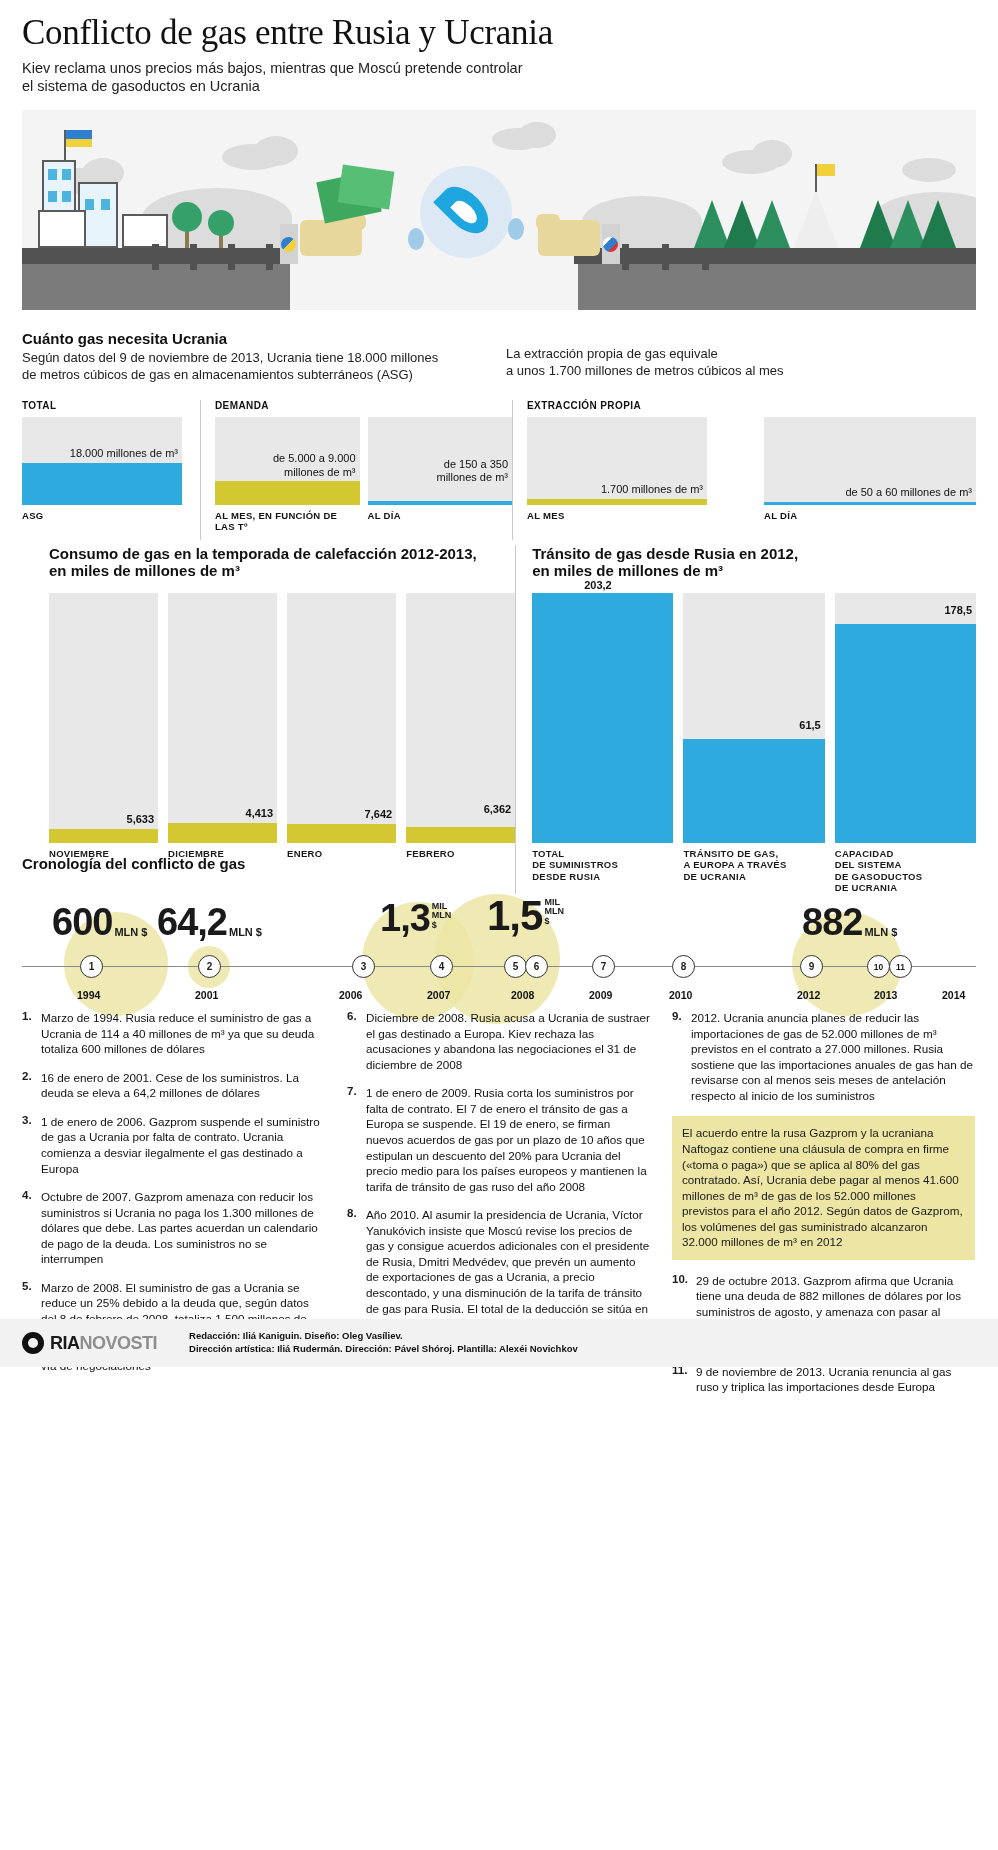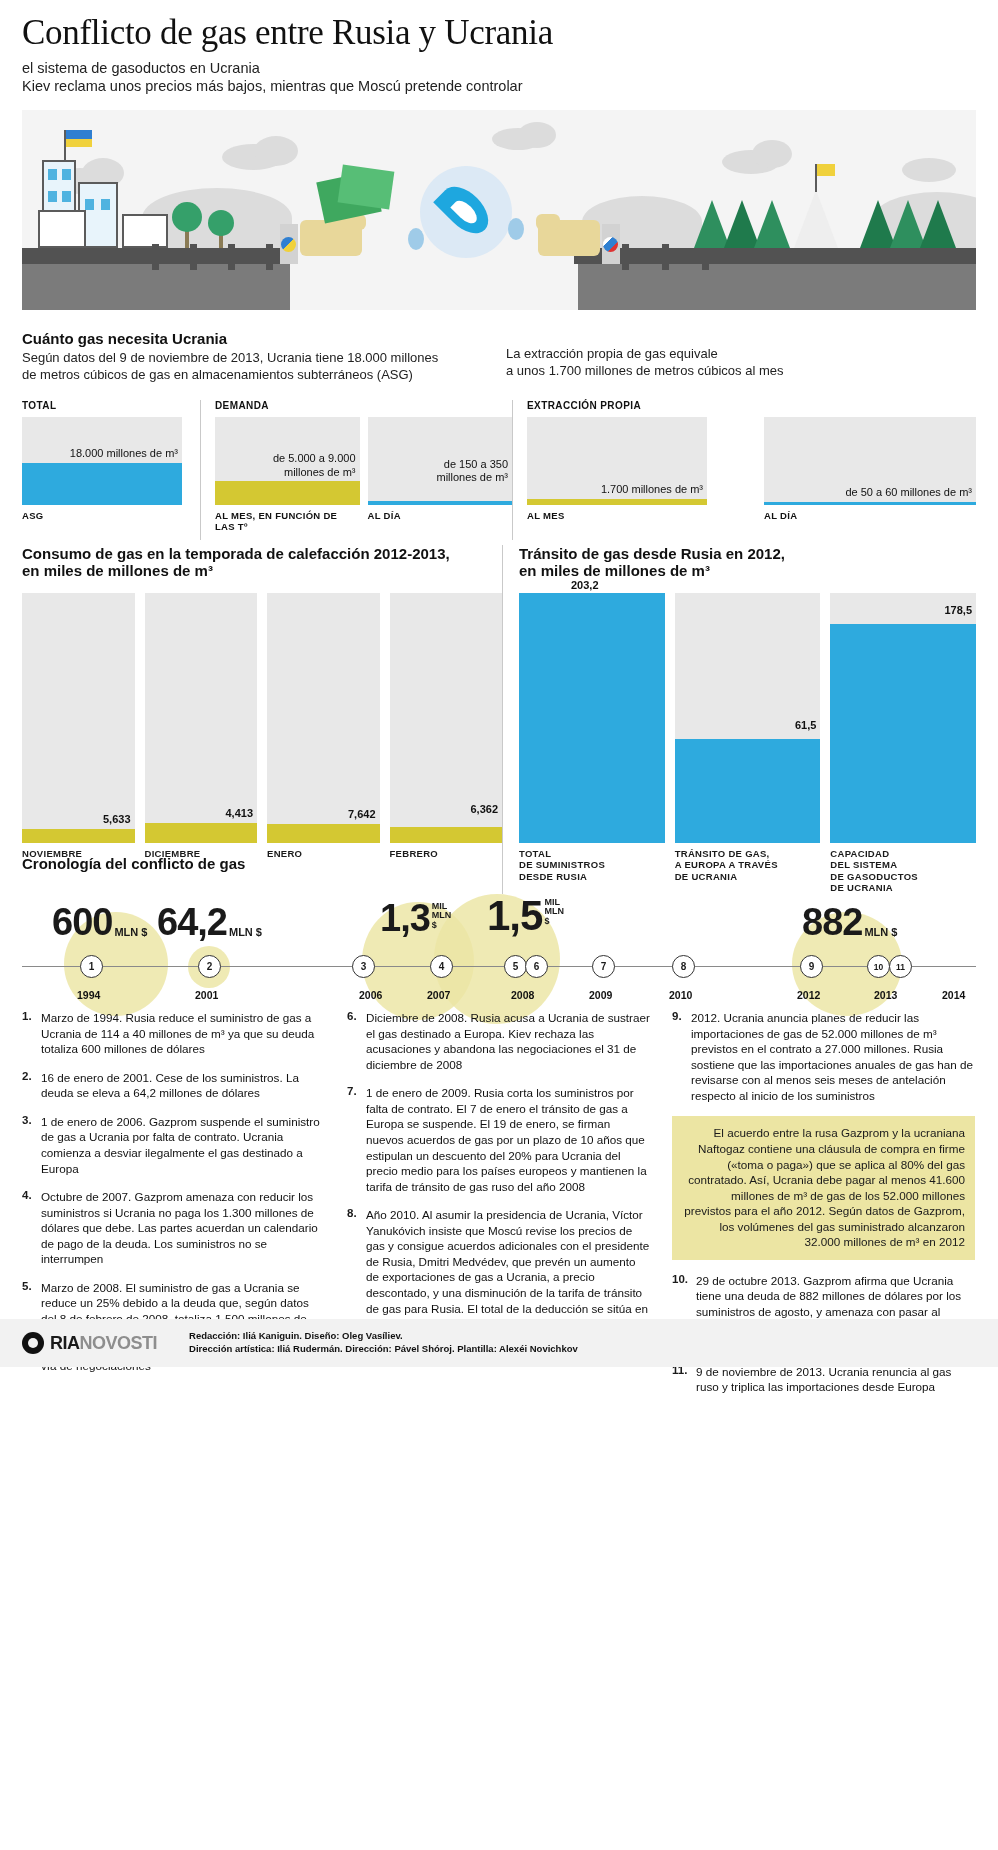--- a/index.html
+++ b/index.html
@@ -108,21 +108,21 @@
     position:absolute; right:4px; font-size:11px; color:#111; text-align:right;
     line-height:1.22; white-space:pre-line;
   }
   .axis-lab {
     font-size:9.5px; letter-spacing:0.3px; font-weight:bold; margin-top:5px;
     text-transform:uppercase; color:#111;
   }
 
   
   .block2 { position:absolute; left:22px; top:545px; width:954px; }
-  .b2-cols { display:flex; }
+  .b2-cols { display:flex;margin-left:27px; }
   .b2-left { width:480px; }
   .b2-right { width:474px; padding-left:16px; border-left:1px solid #c9c9c9; }
   .b2-bars { display:flex; gap:10px; margin-top:14px; }
   .b2-bar-wrap { flex:1; }
   .b2-box { position:relative; background:#e8e8e8; }
   .b2-fill { position:absolute; left:0; bottom:0; width:100%; }
   .b2-val { position:absolute; right:4px; font-size:11px; font-weight:bold; color:#111; }
   .b2-lab { font-size:9.5px; font-weight:bold; letter-spacing:0.3px; margin-top:5px; line-height:1.2; text-transform:uppercase; }
 
   
@@ -142,21 +142,21 @@
   .tl-amt .unit-stack { font-size:9px; font-weight:bold; margin-left:2px; line-height:1.05; }
 
   
   .cols { position:absolute; left:22px; top:1010px; width:954px; display:flex; gap:22px; }
   .col { width:303px; }
   .item { display:flex; margin-bottom:13px; }
   .item .n { width:19px; flex:none; font-size:11.5px; font-weight:bold; }
   .item .t { font-size:11.7px; line-height:1.33; color:#111; }
   .callout {
     background:#ece5a3; padding:9px 10px 10px 10px; margin-bottom:13px;
-    font-size:11.7px; line-height:1.33;text-align:right;
+    font-size:11.7px; line-height:1.33;
   }
 
   
   .footer {
     position:absolute; left:0; bottom:0; width:998px; height:48px;
     background:#f2f2f2; display:flex; align-items:center;
   }
   .logo { display:flex; align-items:center; margin-left:22px; }
   .logo-mark { width:22px; height:22px; border-radius:50%; background:#111; position:relative; }
   .logo-mark::after { content:""; position:absolute; left:6px; top:6px; width:10px; height:10px; border-radius:50%; background:#f2f2f2;}
@@ -165,22 +165,22 @@
   .credits { margin-left:32px; font-size:9.5px; line-height:1.35; font-weight:bold; color:#111; }
 </style>
 </head>
 <body>
 
 <div class="page">
 
   <div class="header">
     <div class="title">Conflicto de gas entre Rusia y Ucrania</div>
     <div class="subtitle">
+      <div>Kiev reclama unos precios más bajos, mientras que Moscú pretende controlar</div>
       <div>el sistema de gasoductos en Ucrania</div>
-      <div>Kiev reclama unos precios más bajos, mientras que Moscú pretende controlar</div>
     </div>
   </div>
 
   <div class="illus">
     <div class="sky"></div>
 
     <div class="cloud" style="left:30px;top:58px;width:56px;height:26px;"></div>
     <div class="cloud" style="left:60px;top:48px;width:42px;height:30px;"></div>
     <div class="cloud" style="left:200px;top:34px;width:62px;height:26px;"></div>
     <div class="cloud" style="left:232px;top:26px;width:44px;height:30px;"></div>
@@ -474,21 +474,21 @@
         </div>
       <div class="tl-node" style="left:845px;font-size:8.5px;">
           <span>10</span>
         </div>
       <div class="tl-node" style="left:867px;font-size:8.5px;">
           <span>11</span>
         </div>
 
       <div class="tl-year" style="left:55px;">1994</div>
       <div class="tl-year" style="left:173px;">2001</div>
-      <div class="tl-year" style="left:337px;">2006</div>
+      <div class="tl-year" style="left:317px;">2006</div>
       <div class="tl-year" style="left:405px;">2007</div>
       <div class="tl-year" style="left:489px;">2008</div>
       <div class="tl-year" style="left:567px;">2009</div>
       <div class="tl-year" style="left:647px;">2010</div>
       <div class="tl-year" style="left:775px;">2012</div>
       <div class="tl-year" style="left:852px;">2013</div>
       <div class="tl-year" style="left:920px;">2014</div>
     </div>
   </div>
 

